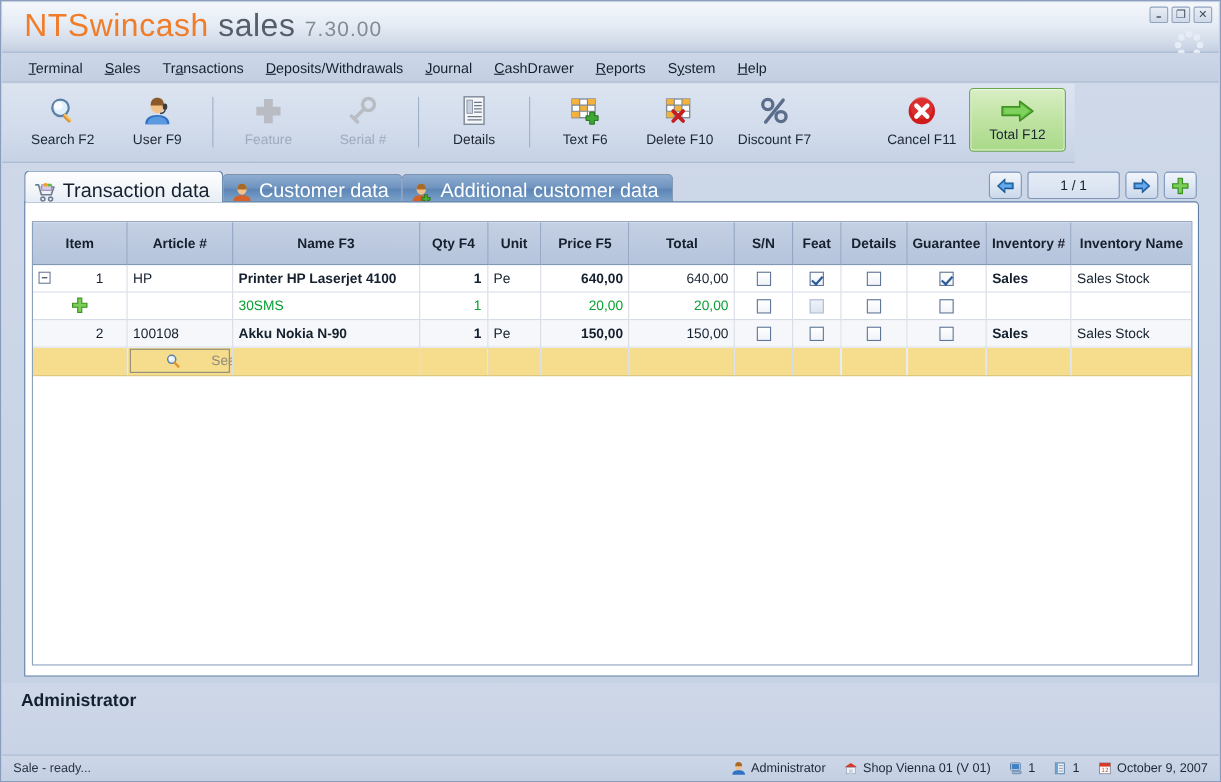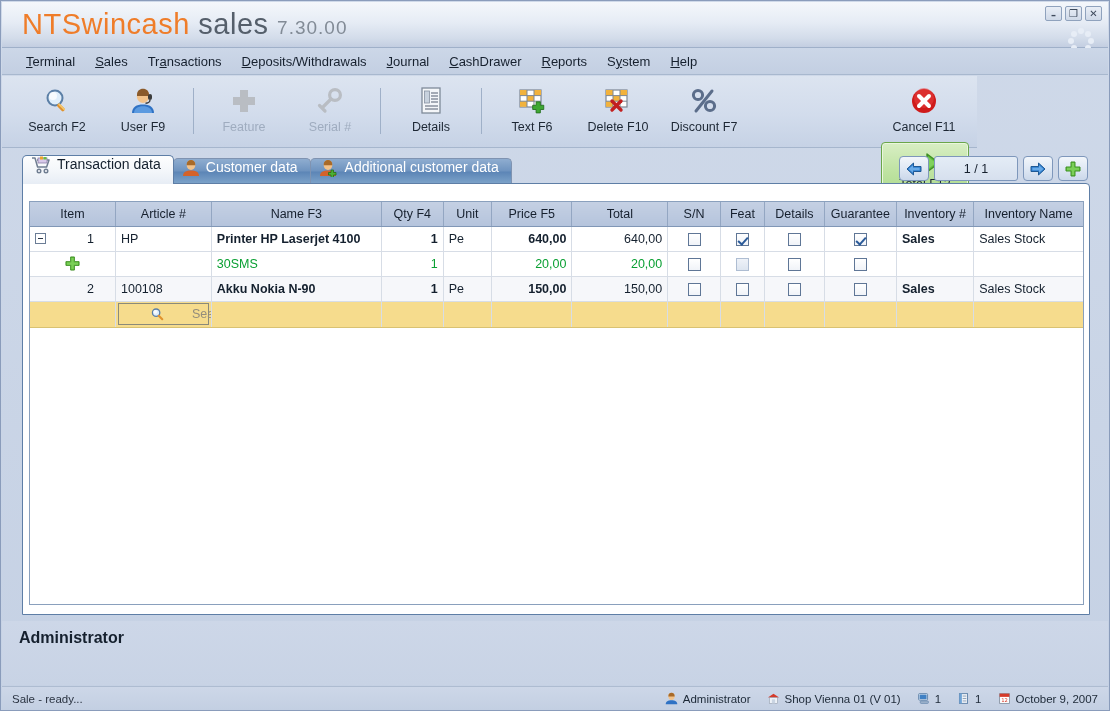--- a/index.html
+++ b/index.html
@@ -119,48 +119,48 @@
   }
   .tb-btn .ico { height: 34px; display: flex; align-items: center; justify-content: center;}
   .tb-btn .lbl {
     font-size: 12.5px; color: #1d2734; margin-top: 2px; white-space: nowrap;
   }
   .tb-btn.disabled .lbl { color: #9facbf; }
   .tb-sep {
     width: 1px; height: 46px; margin: 8px 7px 0 7px;
     background: #9fb0c8;
   }
-  .tb-right { position: absolute; top: 4px; right: 8px; display: flex; align-items: flex-start; flex-direction: column; }
+  .tb-right { position: absolute; top: 4px; right: 8px; display: flex; align-items: flex-start; }
   .total-btn {
     width: 88px; height: 58px;
     border: 1px solid #6aa64a;
     border-radius: 4px;
     background: linear-gradient(to bottom, #d8eec4 0%, #bfe3a2 50%, #a9d98a 100%);
     display: flex; flex-direction: column;
     align-items: center; justify-content: center;
     box-shadow: inset 0 0 0 1px #eaf6de;
     cursor: default;
   }
   .total-btn .lbl { font-size: 12.5px; color: #1d2734; margin-top: 2px; }
 
   
   .tabstrip {
     position: absolute; left: 21px; top: 154px;
     height: 29px;
     display: flex; align-items: flex-end;
   }
   .tab {
     height: 27px;
-    display: flex; align-items: flex-start;
+    display: flex; align-items: flex-end;
     padding: 0 12px 0 8px;
     border: 1px solid #7f93b1;
     border-bottom: none;
     border-radius: 5px 5px 0 0;
     margin-right: -1px;
-    font-size: 14px;
+    font-size: 18px;
     cursor: default;
     position: relative;
   }
   .tab .tlbl { margin-left: 6px; white-space: nowrap; }
   .tab.inactive {
     background: linear-gradient(to bottom, #8fadd0 0%, #6e93bf 48%, #5c85b6 52%, #7ea4ca 100%);
     color: #ffffff;
     height: 26px;
   }
   .tab.active {
@@ -214,22 +214,22 @@
     border-collapse: collapse;
     width: 100%;
     font-size: 12.5px;
     table-layout: fixed;
   }
   table.grid th {
     background: linear-gradient(to bottom, #c4d0e3 0%, #b5c4dc 100%);
     border-right: 1px solid #93a6c2;
     border-bottom: 1px solid #8197b6;
     color: #16202e;
-    font-weight: normal;
-    height: 24px;
+    font-weight: bold;
+    height: 38px;
     text-align: center;
     padding: 0 3px;
     white-space: nowrap;
   }
   table.grid td {
     border-right: 1px solid #d7dde6;
     border-bottom: 1px solid #d7dde6;
     height: 25px;
     padding: 0 5px;
     color: #14202e;

